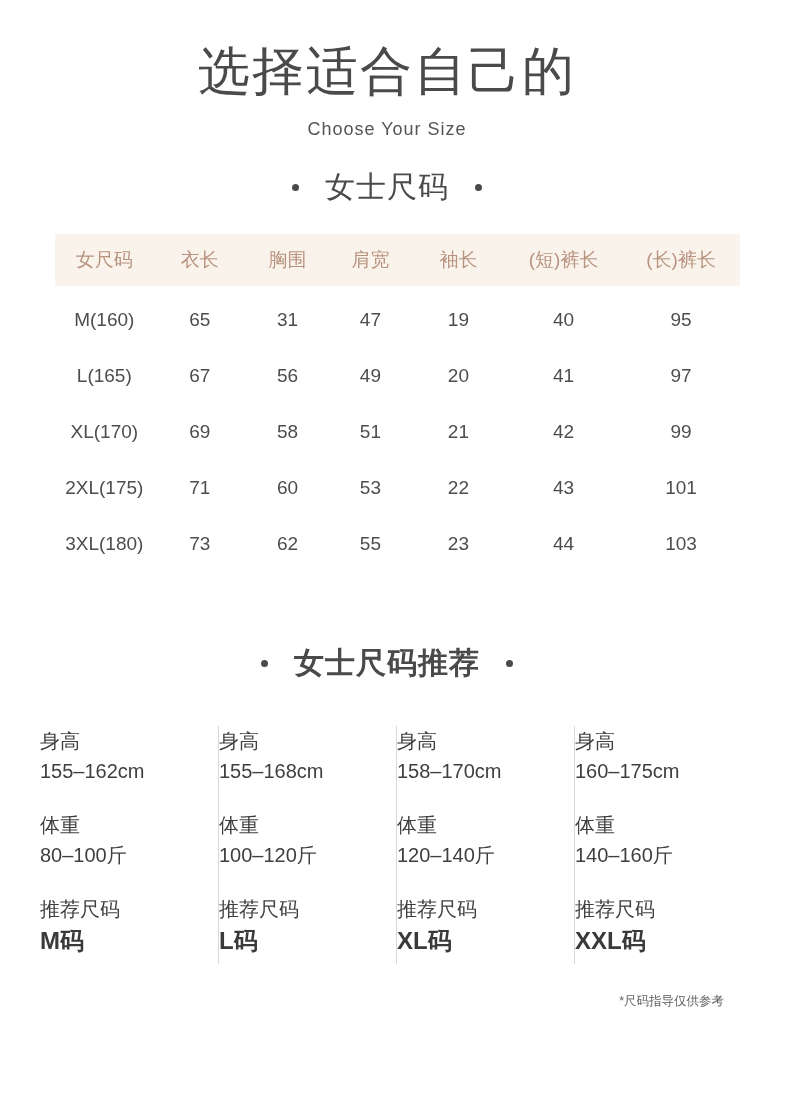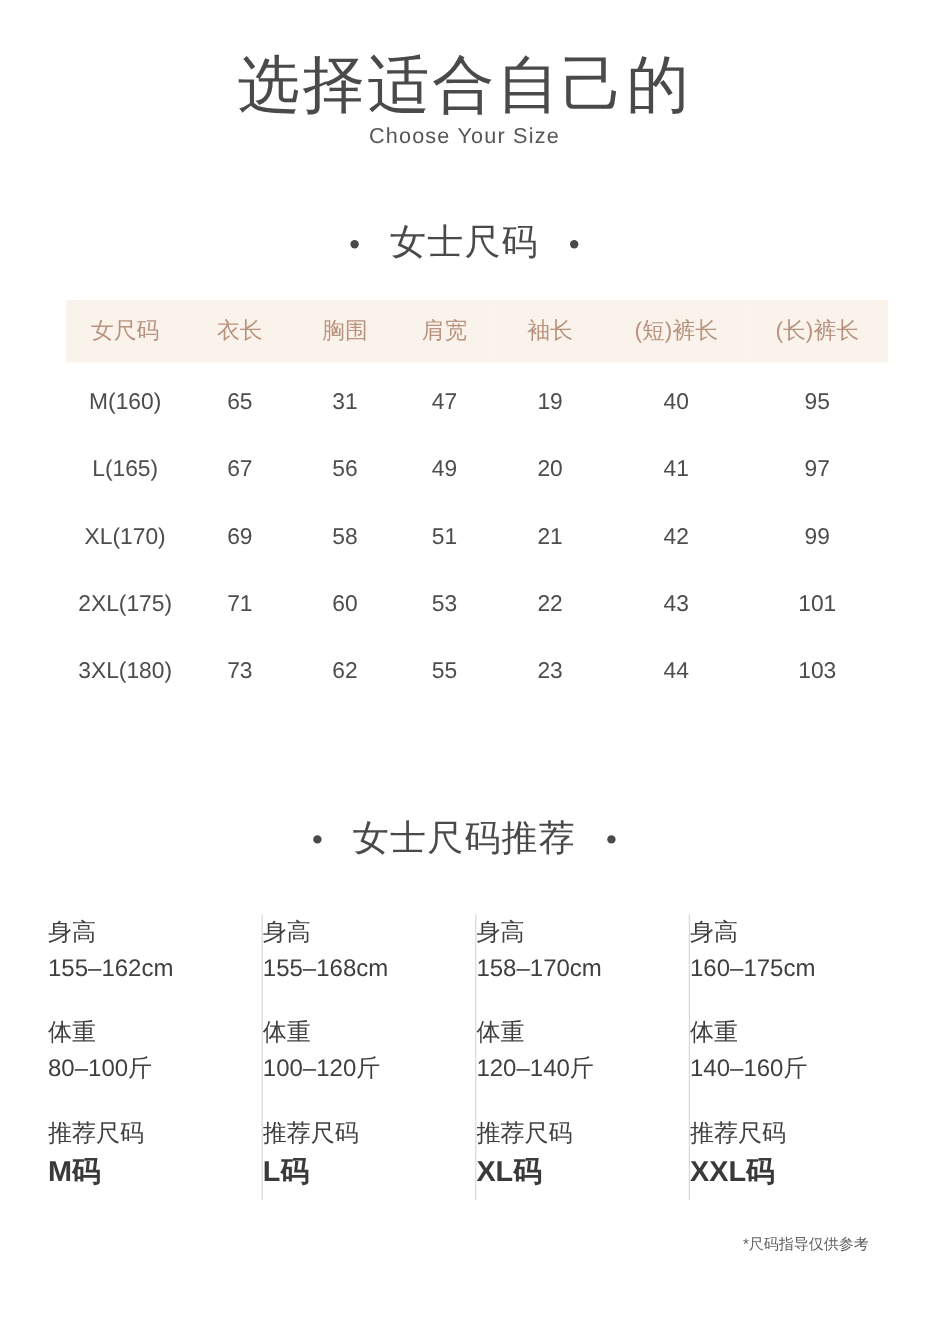--- a/index.html
+++ b/index.html
@@ -17,40 +17,41 @@
   .main-title {
     padding-top: 40px;
     text-align: center;
     font-size: 52px;
     line-height: 62px;
     font-weight: 500;
     letter-spacing: 2px;
     color: #4a4a4a;
   }
   .sub-title {
+    margin-top: 16px;
     text-align: center;
     font-size: 18px;
     line-height: 22px;
     letter-spacing: 1px;
     color: #555555;
   }
 
   
   .section-title {
     display: flex;
     justify-content: center;
     align-items: center;
     gap: 26px;
     font-size: 30px;
     line-height: 42px;
     color: #4a4a4a;
     letter-spacing: 1px;
   }
-  .section-title.first { margin-top: 58px; }
-  .section-title.second { margin-top: 90px; }
+  .section-title.first { margin-top: 26px; }
+  .section-title.second { margin-top: 70px; font-weight: bold; }
   .dot {
     width: 7px; height: 7px;
     border-radius: 50%;
     background: #4a4a4a;
     flex: 0 0 auto;
   }
 
   
   .size-table-wrap { margin: 26px 50px 0 55px; }
   table.size-table {

